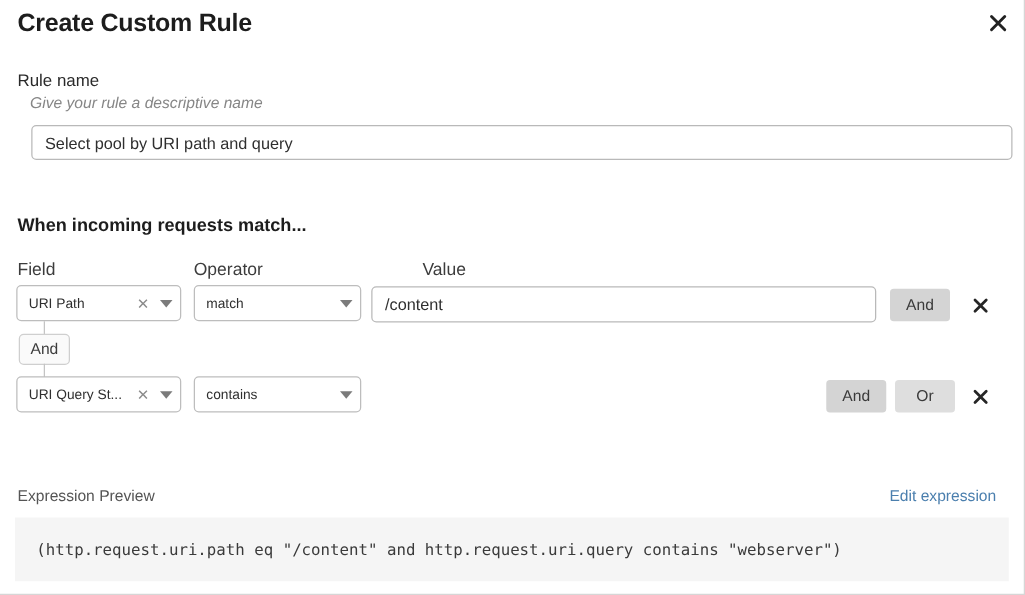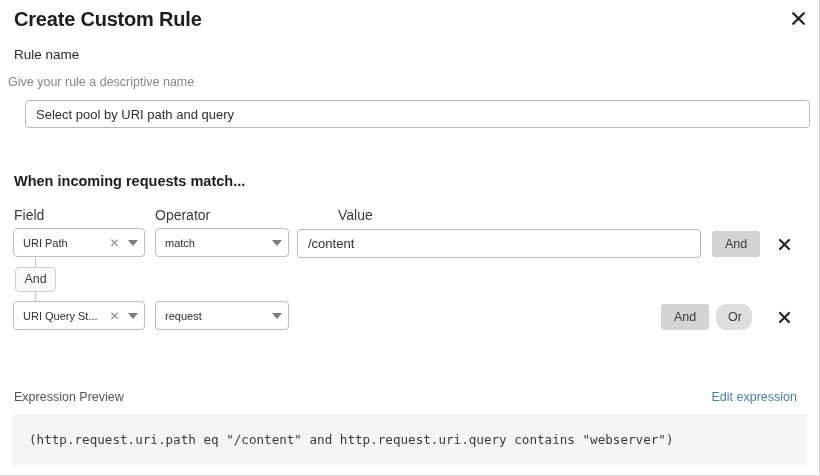--- a/index.html
+++ b/index.html
@@ -45,22 +45,22 @@
   .label-strong {
     position: absolute;
     font-size: 13.5px;
     color: #2a2a2a;
   }
   .label-muted {
     position: absolute;
     font-size: 12.5px;
     color: #868686;
   }
-  .rule-name-label { left: 14px; top: 47px; }
-  .rule-name-hint  { left: 8px; top: 75px; }
+  .rule-name-label { left: 14px; top: 57px; }
+  .rule-name-hint  { left: 24px; top: 75px; font-style: italic; }
 
   .text-input {
     position: absolute;
     background: #fff;
     border: 1px solid #b9b9b9;
     border-radius: 4px;
     font-family: "Liberation Sans", sans-serif;
     font-size: 13px;
     color: #2f2f2f;
     padding: 0 10px;
@@ -154,21 +154,21 @@
     cursor: pointer;
     padding: 0 12px;
     line-height: 26px;
     text-align: center;
   }
   .pill-and { background: #d4d4d4; }
   .pill-or  { background: #dedede; }
 
   #and-btn-row1 { left: 712px; top: 231px; width: 48px; }
   #and-btn-row2 { left: 661px; top: 304px; width: 48px; }
-  #or-btn-row2  { left: 716px; top: 304px; width: 36px; border-radius: 10px; }
+  #or-btn-row2  { left: 716px; top: 304px; width: 48px; }
 
   
   .row-del {
     position: absolute;
     width: 20px; height: 20px;
     display: flex; align-items: center; justify-content: center;
     cursor: pointer;
     color: #262626;
   }
   #del-row1 { left: 774px; top: 234px; }
@@ -282,21 +282,21 @@
 
   <div class="select sel-field-2">
     <span class="sel-text">URI Query St...</span>
     <span class="sel-clear">✕</span>
     <span class="sel-caret">
         <i class="caret-tri"></i>
       </span>
   </div>
 
   <div class="select sel-operator-2">
-    <span class="sel-text">request</span>
+    <span class="sel-text">contains</span>
     <span class="sel-caret">
         <i class="caret-tri"></i>
       </span>
   </div>
 
 
   <button id="and-btn-row2" class="pill pill-and">And</button>
   <button id="or-btn-row2" class="pill pill-or">Or</button>
 
   <div id="del-row2" class="row-del">

